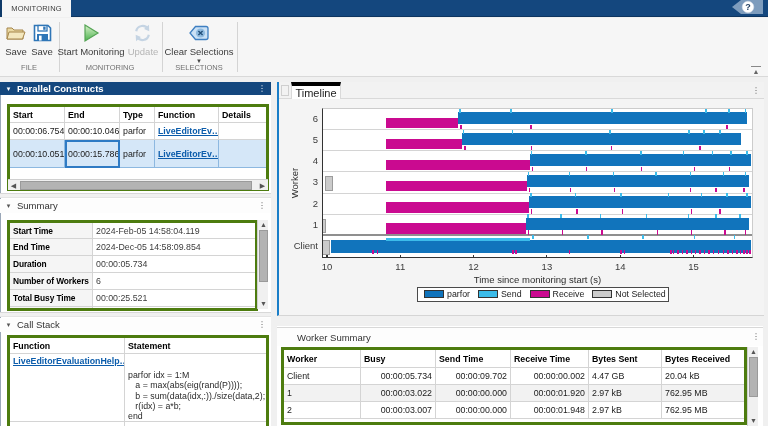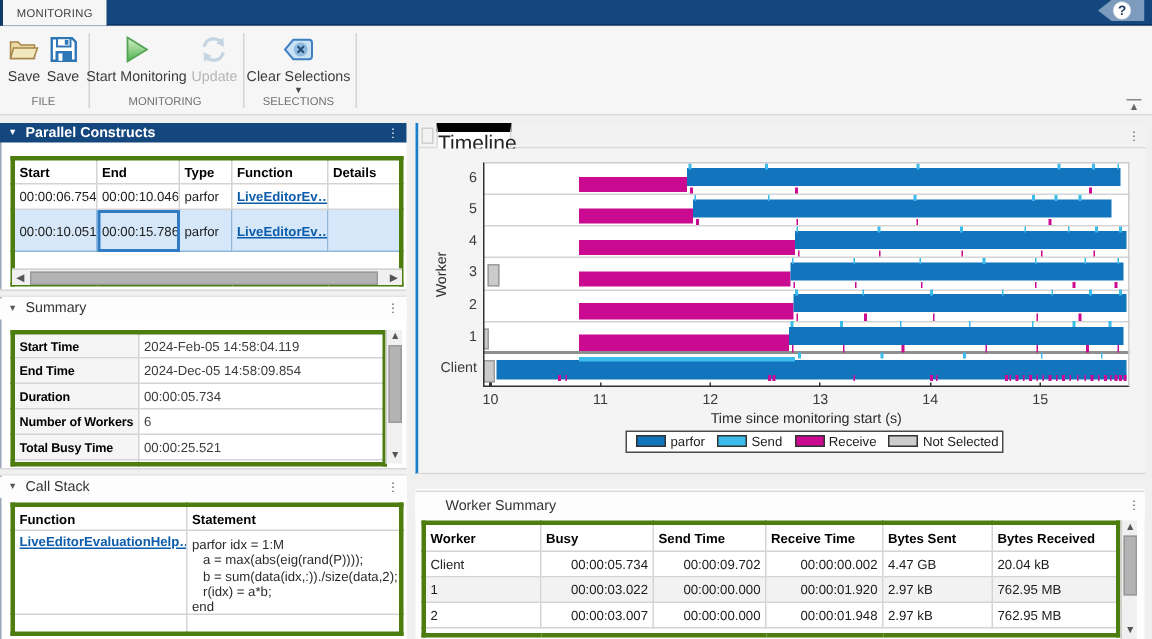--- a/index.html
+++ b/index.html
@@ -29,21 +29,21 @@
 .gap{background:#f0f0f0}
 
 .sbv{position:absolute;width:11px;background:#f0f0f0;border-left:1px solid #d0d0d0}
 .sbh{position:absolute;height:11px;background:#f0f0f0;border-top:1px solid #d0d0d0}
 .arr{position:absolute;font-size:7px;color:#555;width:11px;text-align:center;line-height:10px}
 .thumbv{position:absolute;left:1px;width:9px;background:#b3b3b3;border:1px solid #9a9a9a}
 .thumbh{position:absolute;top:1px;height:9px;background:#b3b3b3;border:1px solid #9a9a9a}
 
 #tlpanel{left:277px;top:82px;width:487px;height:234px;background:#fff;border-left:2px solid #1a7ec8;border-bottom:1px solid #d5d5d5}
 #tltabbar{left:0;top:0;width:485px;height:17px;background:#f2f2f2;border-bottom:1px solid #d9d9d9}
-#tltab{left:12px;top:0;width:50px;height:17px;background:#fff;border:1px solid #d9d9d9;border-top:6px solid #000000;border-bottom:none;font-size:14px;color:#222;text-align:center;line-height:15px}
+#tltab{left:12px;top:0;width:50px;height:17px;background:#fff;border:1px solid #d9d9d9;border-top:4px solid #000000;border-bottom:none;font-size:11px;color:#222;text-align:center;line-height:15px}
 .grip{left:2px;top:3px;width:8px;height:11px;border:1px solid #cfcfcf;background:#f2f2f2}
 .bar{position:absolute}
 .blue{background:#1174bc}
 .mag{background:#ca0a90}
 .cyn{background:#3cbcea}
 .gry{background:#cbcbcb;border:1px solid #9c9c9c}
 .xt{position:absolute;font-size:9.5px;color:#3a3a3a;width:20px;text-align:center}
 .yt{position:absolute;font-size:9.5px;color:#3a3a3a;width:38px;text-align:right}
 
 #wspanel{left:277px;top:326px;width:486px;height:100px;background:#fff}
@@ -192,21 +192,21 @@
 
 <div class="abs whead" style="top:318px"><span class="caret" style="line-height:14px;color:#555">▾</span>Call Stack<span class="dots" style="color:#555;line-height:14px">⋮</span></div>
 <table class="tbl" id="cstbl" style="left:7px;top:335px;width:262px">
 <tbody>
         <tr style="height:17px">
           <th style="width:116px">Function</th>
           <th>Statement</th>
         </tr>
 <tr>
           <td style="vertical-align:top;padding-top:2px"><span class="link">LiveEditorEvaluationHelp…</span></td>
-<td style="vertical-align:top;padding-top:4px;line-height:10.3px;color:#2a2a2a">parfor idx = 1:M<br>&nbsp;&nbsp;&nbsp;a = max(abs(eig(rand(P))));<br>&nbsp;&nbsp;&nbsp;b = sum(data(idx,:))./size(data,2);<br>&nbsp;&nbsp;&nbsp;r(idx) = a*b;<br>end</td>
+<td style="vertical-align:top;padding-top:16px;line-height:10.3px;color:#2a2a2a">parfor idx = 1:M<br>&nbsp;&nbsp;&nbsp;a = max(abs(eig(rand(P))));<br>&nbsp;&nbsp;&nbsp;b = sum(data(idx,:))./size(data,2);<br>&nbsp;&nbsp;&nbsp;r(idx) = a*b;<br>end</td>
         </tr>
 <tr style="height:13px">
           <td></td>
           <td></td>
         </tr>
 </tbody>
     </table>
 
 <div class="abs" id="tlpanel"></div>
 <div class="abs" id="tltabbar" style="left:279px;top:82px"></div>

